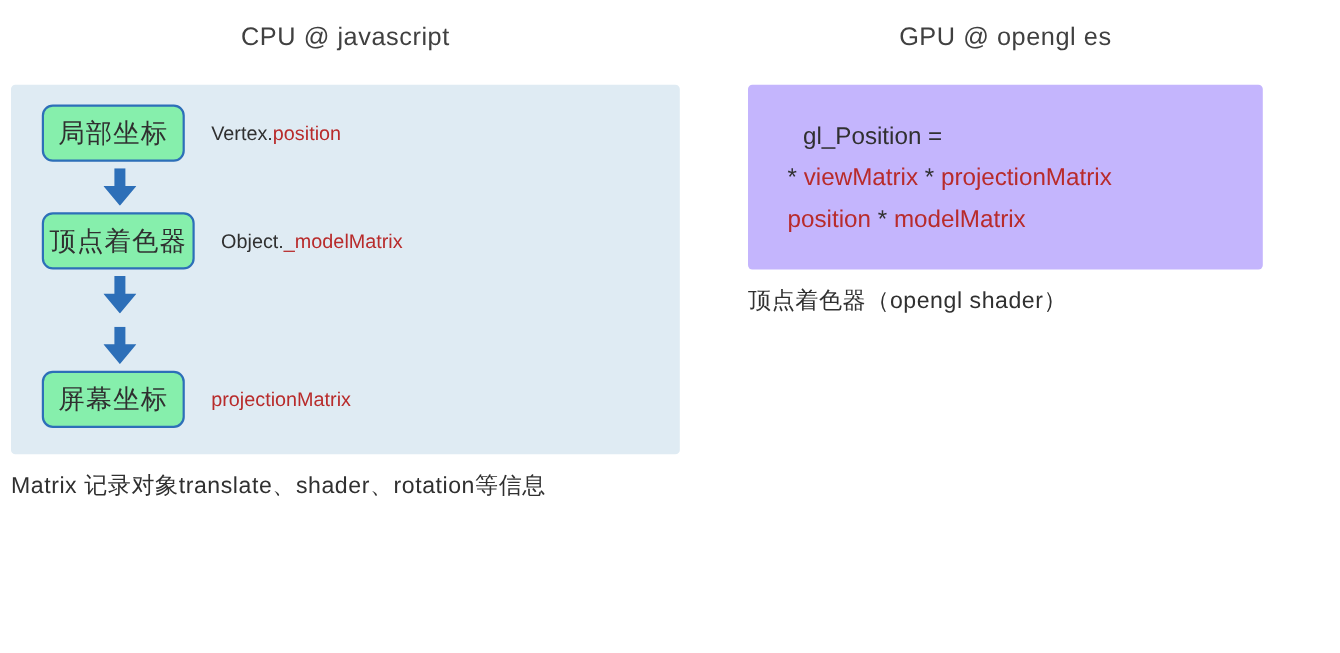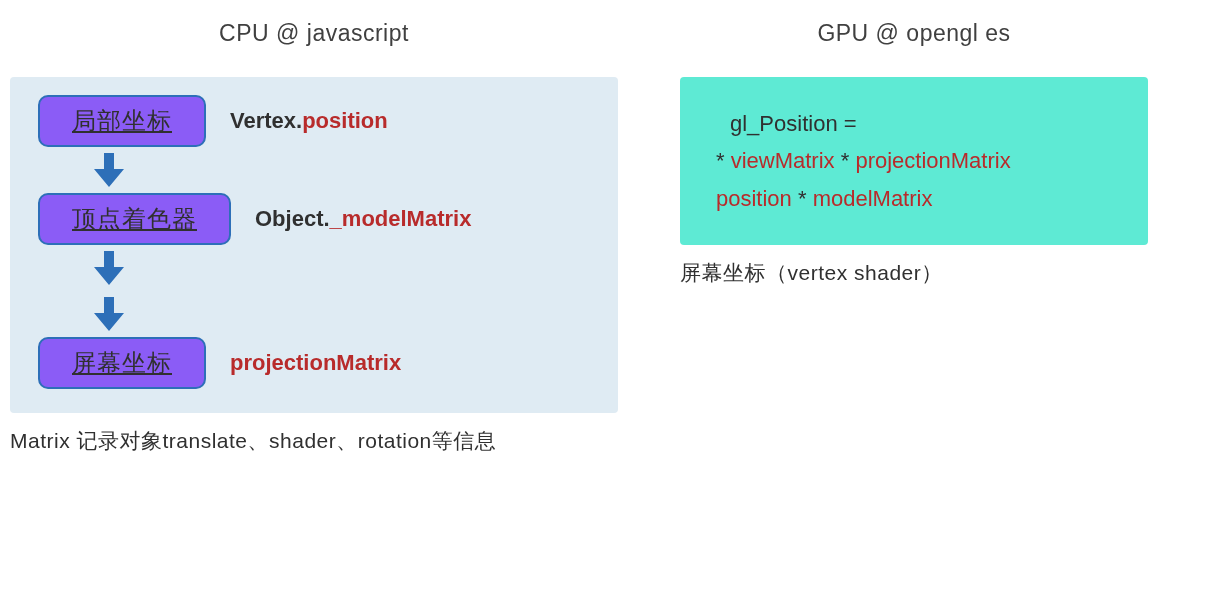--- a/index.html
+++ b/index.html
@@ -24,50 +24,48 @@
     font-weight: 400;
     color: #404040;
     margin: 20px 0 30px 0;
     letter-spacing: 0.5px;
   }
   .panel {
     border-radius: 4px;
     padding: 18px 28px 24px 28px;
   }
   .panel-blue { background: #dfebf3; }
-  .panel-gray { background: #5eead4; padding: 28px 36px; }
+  .panel-gray { background: #c4b5fd; padding: 28px 36px; }
   .flow-row {
     display: flex;
     align-items: center;
     gap: 24px;
   }
   .box {
     border: 2.5px solid #2d6fb8;
     border-radius: 10px;
-    background: #8b5cf6;
-    padding: 8px 32px;
+    background: #86efac;
+    padding: 8px 5px;
     font-size: 24px;
     color: #303030;
     min-width: 130px;
     text-align: center;
     letter-spacing: 1px;
-    text-decoration: underline;
   }
   .arrow {
     width: 150px;
     display: flex;
     justify-content: flex-start;
     padding-left: 56px;
     margin: 6px 0;
   }
   .arrow svg { display: block; }
   .row-label {
-    font-size: 22px;
+    font-size: 18px;
     color: #303030;
-    font-weight: bold;
   }
   .red { color: #b82b2b; }
   .caption {
     font-size: 21px;
     color: #303030;
     margin-top: 14px;
     letter-spacing: 0.5px;
   }
   .code-line {
     font-size: 22px;
@@ -137,14 +135,14 @@
       <span>gl_Position =</span>
     </div>
     <div class="code-line cont">
       <span>* </span><span class="red">viewMatrix</span><span> * </span><span class="red">projectionMatrix</span>
     </div>
     <div class="code-line cont">
       <span class="red">position</span><span> * </span><span class="red">modelMatrix</span>
     </div>
   </div>
 
-  <div class="caption">屏幕坐标（vertex shader）</div>
+  <div class="caption">顶点着色器（opengl shader）</div>
 </div>
 
 </body></html>

